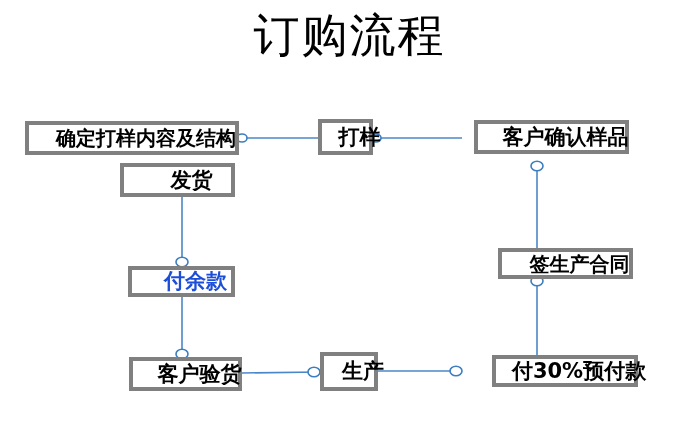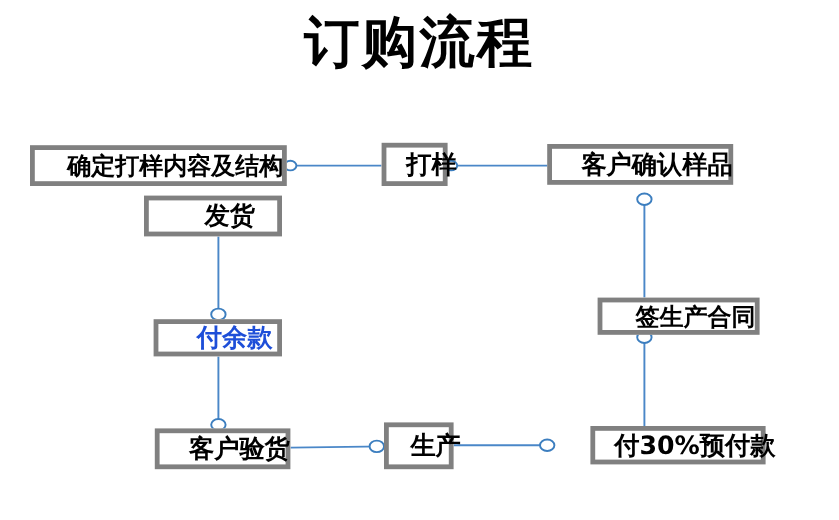--- a/index.html
+++ b/index.html
@@ -18,21 +18,21 @@
     overflow: hidden;
   }
   #title {
     position: absolute;
     left: 0;
     top: 4px;
     width: 699px;
     text-align: center;
     font-size: 46px;
     line-height: 62px;
-    font-weight: 700;
+    font-weight: 400;
     color: #000000;
     letter-spacing: 2px;
     font-family: "DejaVu Sans", "Liberation Sans", sans-serif;
   }
   .node {
     position: absolute;
     box-sizing: border-box;
     border: 4px solid #8b5cf6;
     background: #ffffff;
     color: #000000;
@@ -95,21 +95,21 @@
       <ellipse class="conn-dot" cx="456" cy="371" rx="6" ry="4.800000000000001" stroke="#4a87c8"></ellipse>
     </svg>
 
   <div id="nodes">
       <div class="node" style="left: 25px; top: 121px; width: 214px; height: 34px; font-size: 20px; border-color: rgb(128, 128, 128); color: rgb(0, 0, 0);">
         <span class="node-label">确定打样内容及结构</span>
       </div>
       <div class="node" style="left: 318px; top: 119px; width: 55px; height: 36px; font-size: 21px; border-color: rgb(128, 128, 128); color: rgb(0, 0, 0);">
         <span class="node-label">打样</span>
       </div>
-      <div class="node" style="left: 456px; top: 120px; width: 155px; height: 34px; font-size: 21px; border-color: rgb(128, 128, 128); color: rgb(0, 0, 0);">
+      <div class="node" style="left: 474px; top: 120px; width: 155px; height: 34px; font-size: 21px; border-color: rgb(128, 128, 128); color: rgb(0, 0, 0);">
         <span class="node-label">客户确认样品</span>
       </div>
       <div class="node" style="left: 120px; top: 163px; width: 115px; height: 34px; font-size: 21px; border-color: rgb(128, 128, 128); color: rgb(0, 0, 0);">
         <span class="node-label">发货</span>
       </div>
       <div class="node" style="left: 498px; top: 248px; width: 135px; height: 31px; font-size: 20px; border-color: rgb(128, 128, 128); color: rgb(0, 0, 0);">
         <span class="node-label">签生产合同</span>
       </div>
       <div class="node" style="left: 128px; top: 266px; width: 107px; height: 31px; font-size: 21px; border-color: rgb(128, 128, 128); color: #1d4ed8;">
         <span class="node-label">付余款</span>

